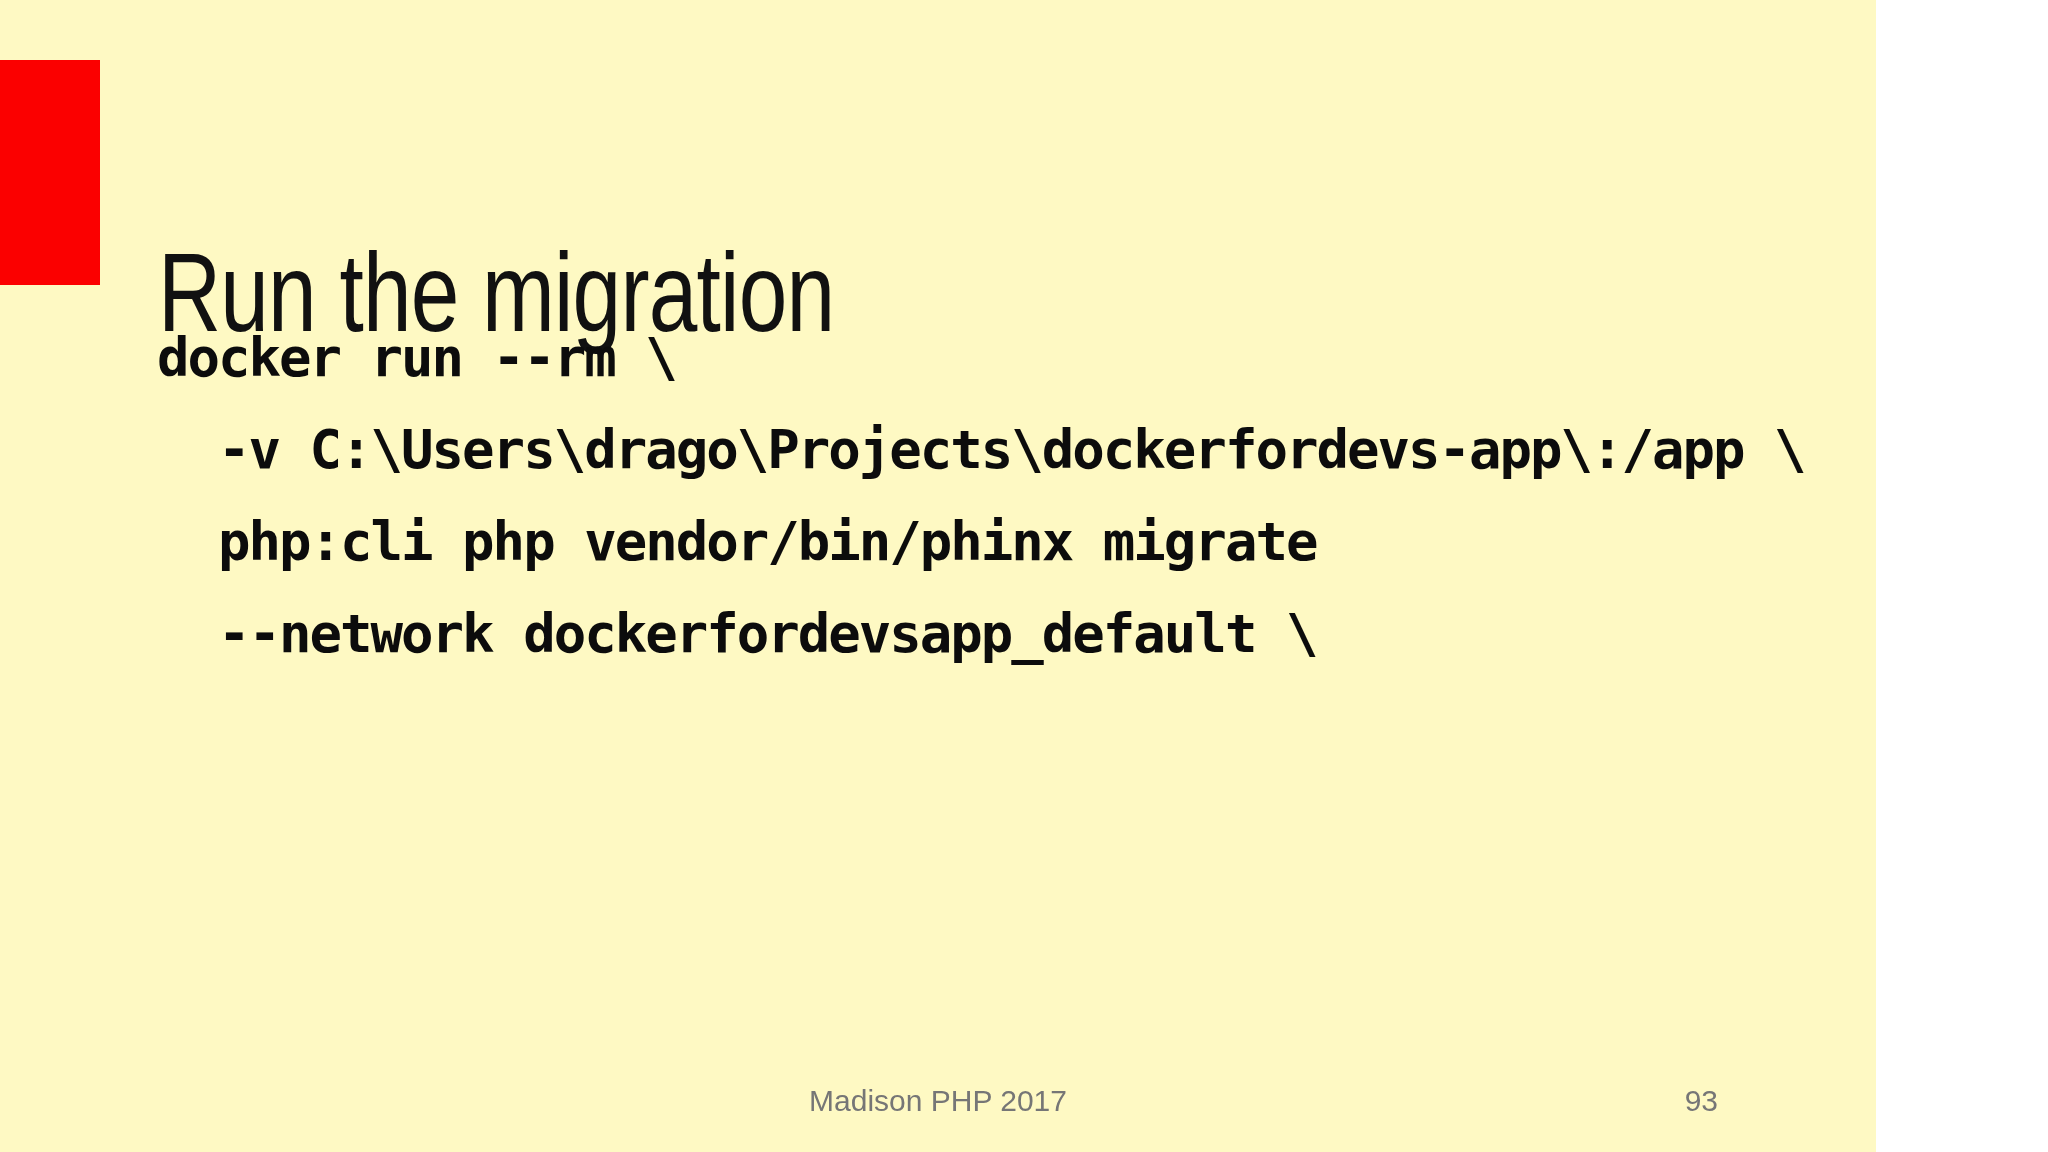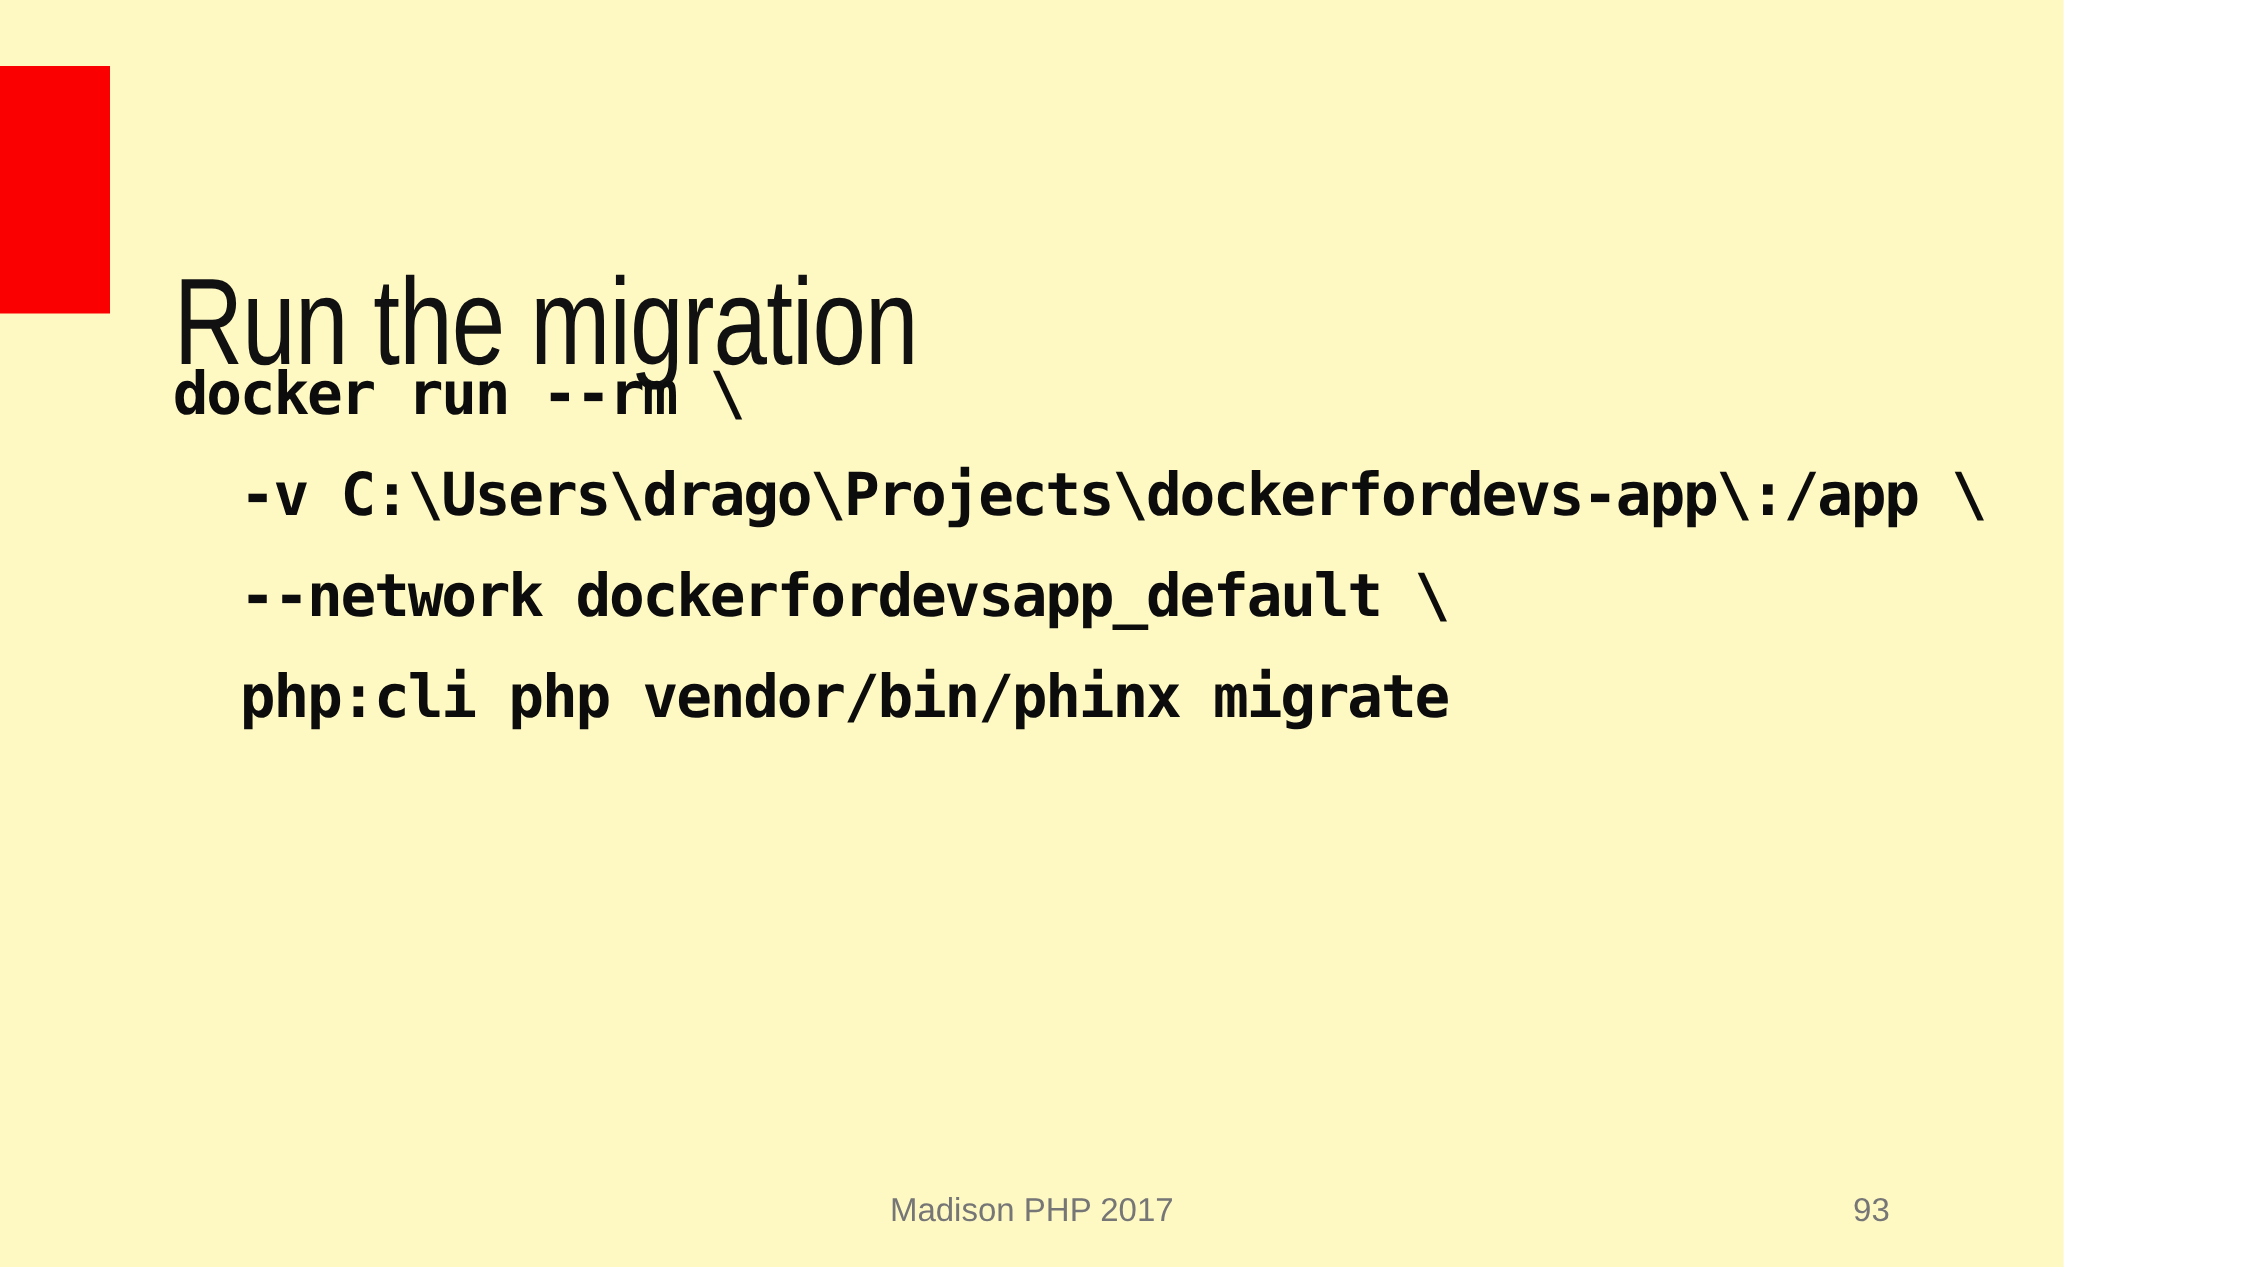--- a/index.html
+++ b/index.html
@@ -79,22 +79,22 @@
 
 <div class="slide">
 
   <div class="accent-bar"></div>
 
   <h1 class="slide-title">Run the migration</h1>
 
   <div class="code-block">
     <div class="code-line">docker run --rm \</div>
     <div class="code-line">  -v C:\Users\drago\Projects\dockerfordevs-app\:/app \</div>
+    <div class="code-line">  php:cli php vendor/bin/phinx migrate</div>
     <div class="code-line">  --network dockerfordevsapp_default \</div>
-    <div class="code-line">  php:cli php vendor/bin/phinx migrate</div>
   </div>
 
   <div class="slide-footer">
     <div class="footer-event">Madison PHP 2017</div>
     <div class="page-number">93</div>
   </div>
 
 </div>
 
 </body></html>

